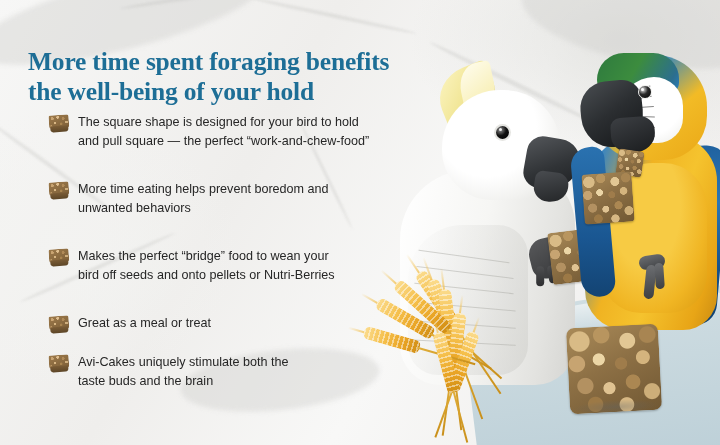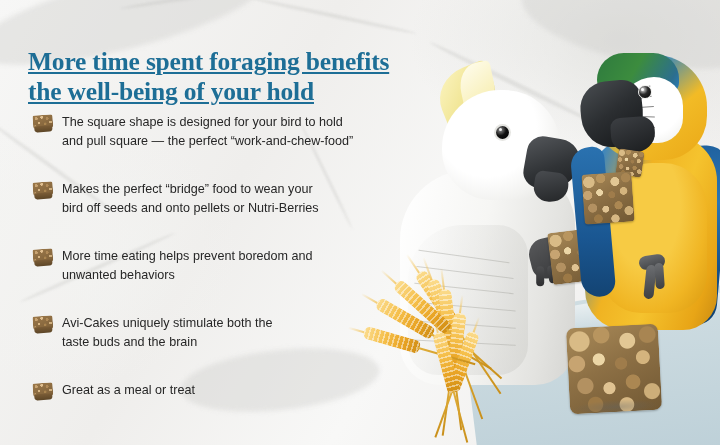--- a/index.html
+++ b/index.html
@@ -18,26 +18,26 @@
   }
   
   .vein{position:absolute;background:rgba(188,188,186,.30);transform-origin:left center;border-radius:50%;filter:blur(1.2px);pointer-events:none;}
   .vein2{position:absolute;background:rgba(205,205,203,.40);border-radius:50%;filter:blur(2.5px);pointer-events:none;}
 
   
   #headline{
     position:absolute;left:28px;top:30px;width:430px;
     font-family:"Liberation Serif", serif;
     font-weight:bold;font-size:25.5px;line-height:30px;
-    color:#1d6e96;letter-spacing:-.2px;z-index:40;text-decoration:underline;
+    color:#1d6e96;letter-spacing:-.2px;z-index:40;
   }
   #headline .l2{display:block;}
 
   
-  #bullets{position:absolute;left:33px;top:113px;width:420px;z-index:40;}
+  #bullets{position:absolute;left:49px;top:113px;width:420px;z-index:40;}
   .bullet{position:relative;display:flex;align-items:flex-start;min-height:52px;margin-bottom:15px;}
   .bullet:last-child{margin-bottom:0;}
   .bico{
     position:relative;flex:0 0 auto;width:20px;height:17px;margin-top:2px;margin-right:9px;
     border-radius:2px;transform:rotate(-4deg);
   }
   .bico .top{
     position:absolute;left:0;top:0;width:20px;height:13px;border-radius:2px;
     background:
       radial-gradient(circle at 18% 25%,#c9a472 0 1.4px,transparent 1.6px),
@@ -386,52 +386,52 @@
         <span class="ln">and pull square — the perfect “work-and-chew-food”</span>
       </span>
     </li>
 
     <li class="bullet">
       <span class="bico">
         <span class="top"></span>
         <span class="side"></span>
       </span>
       <span class="btext">
-        <span class="ln">Makes the perfect “bridge” food to wean your</span>
-        <span class="ln">bird off seeds and onto pellets or Nutri-Berries</span>
+        <span class="ln">More time eating helps prevent boredom and</span>
+        <span class="ln">unwanted behaviors</span>
       </span>
     </li>
 
     <li class="bullet">
       <span class="bico">
         <span class="top"></span>
         <span class="side"></span>
       </span>
       <span class="btext">
-        <span class="ln">More time eating helps prevent boredom and</span>
-        <span class="ln">unwanted behaviors</span>
+        <span class="ln">Makes the perfect “bridge” food to wean your</span>
+        <span class="ln">bird off seeds and onto pellets or Nutri-Berries</span>
+      </span>
+    </li>
+
+    <li class="bullet" style="min-height:24px;">
+      <span class="bico">
+        <span class="top"></span>
+        <span class="side"></span>
+      </span>
+      <span class="btext">
+        <span class="ln">Great as a meal or treat</span>
       </span>
     </li>
 
     <li class="bullet">
       <span class="bico">
         <span class="top"></span>
         <span class="side"></span>
       </span>
       <span class="btext">
         <span class="ln">Avi-Cakes uniquely stimulate both the</span>
         <span class="ln">taste buds and the brain</span>
       </span>
     </li>
 
-    <li class="bullet" style="min-height:24px;">
-      <span class="bico">
-        <span class="top"></span>
-        <span class="side"></span>
-      </span>
-      <span class="btext">
-        <span class="ln">Great as a meal or treat</span>
-      </span>
-    </li>
-
   </ul>
 
 </div>
 
 </body></html>

